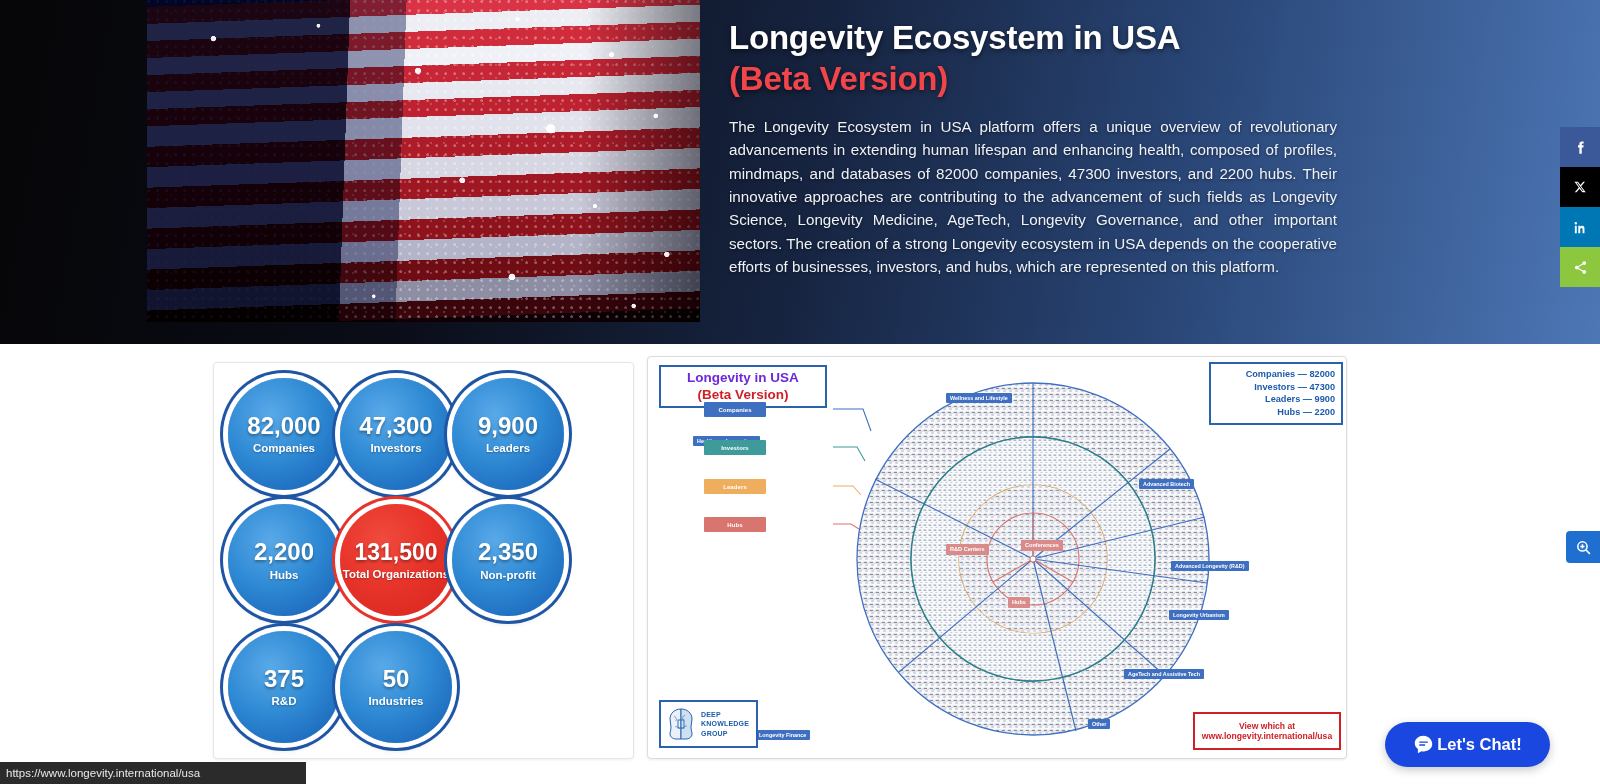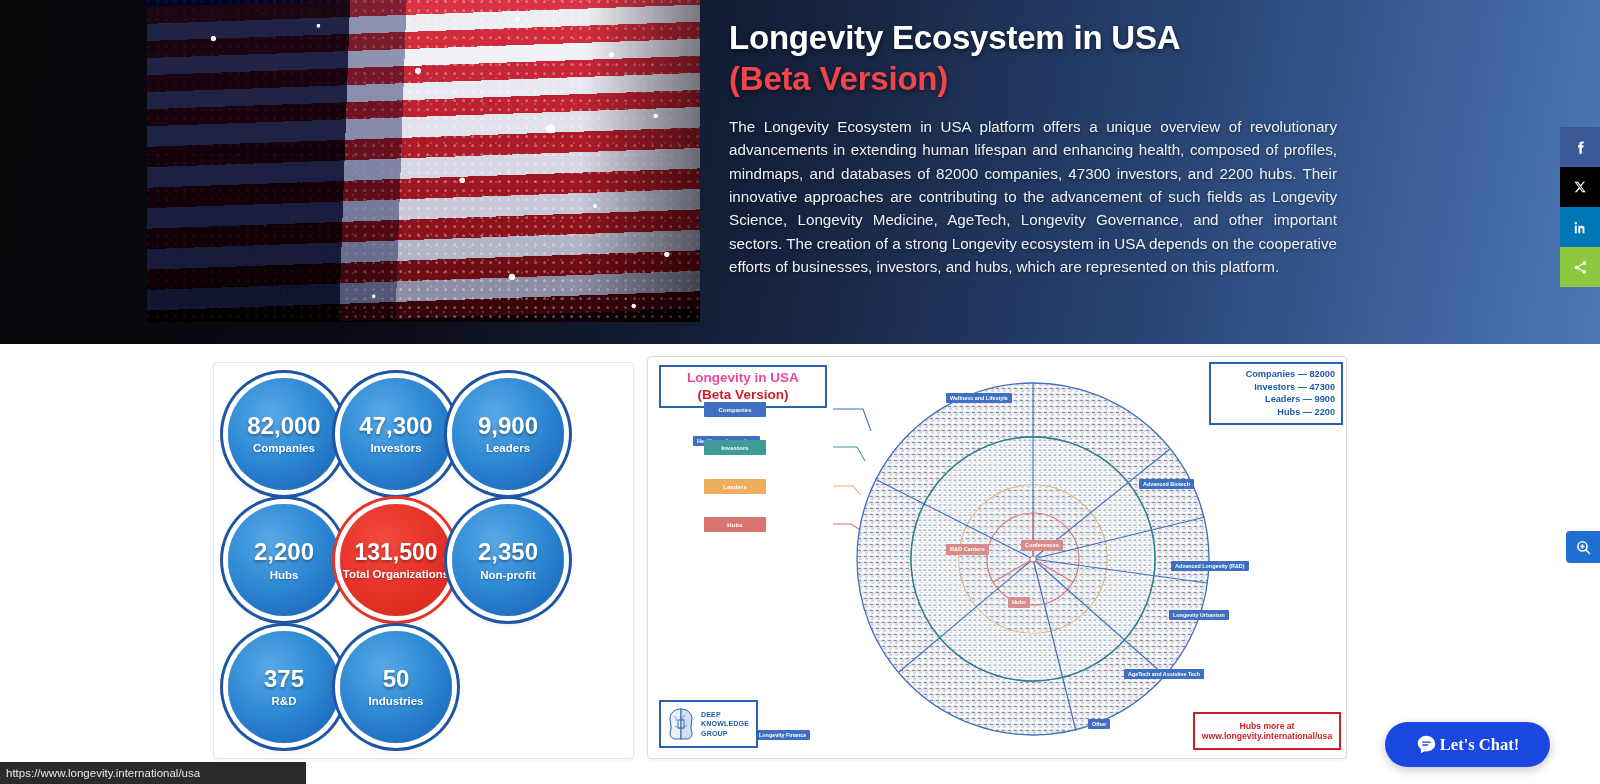--- a/index.html
+++ b/index.html
@@ -120,21 +120,21 @@
     position: absolute; left: 647px; top: 12px; width: 700px; height: 403px;
     background: #fff; border: 1px solid #dcdcdc; border-radius: 4px;
     box-shadow: 0 1px 3px rgba(0,0,0,.08); overflow: hidden;
   }
   .map-title {
     position: absolute; left: 11px; top: 8px; width: 168px; height: 43px;
     border: 2px solid #2a62b0; background: #fff;
     display: flex; flex-direction: column; align-items: center; justify-content: center;
     line-height: 1.22;
   }
-  .map-title .l1 { font-size: 13.5px; font-weight: bold; color: #ec4899; }
+  .map-title .l1 { font-size: 13.5px; font-weight: bold; color: #6d28d9; }
   .map-title .l2 { font-size: 13.5px; font-weight: bold; color: #cf2027; }
 
   .map-stats {
     position: absolute; right: 3px; top: 5px; width: 134px;
     border: 2px solid #2a62b0; background: #fff; padding: 4px 6px 5px 6px;
     text-align: right;
   }
   .map-stats div { font-size: 9.2px; font-weight: bold; color: #1d5bab; line-height: 12.6px; white-space: nowrap; }
 
   .map-logo {
@@ -164,21 +164,21 @@
     position: absolute; width: 62px; height: 15px; border-radius: 1px;
     display: flex; align-items: center; justify-content: center;
     font-size: 6px; font-weight: bold; color: #fff; letter-spacing: .1px;
   }
 
   
   .chat-widget {
     position: absolute; left: 1385px; top: 722px; width: 165px; height: 45px;
     background: #1a47e0; border-radius: 23px; display: flex; align-items: center;
     justify-content: center; gap: 3px; cursor: pointer;
-    box-shadow: 0 3px 10px rgba(0,0,0,.22); z-index: 45; font-family: Liberation Serif, serif;
+    box-shadow: 0 3px 10px rgba(0,0,0,.22); z-index: 45;
   }
   .chat-widget span { color: #fff; font-size: 16.5px; font-weight: bold; }
 
   
   .status-bar {
     position: absolute; left: 0; top: 762px; width: 306px; height: 22px;
     background: #2b2b2b; color: #e8e8e8; font-size: 11.5px;
     display: flex; align-items: center; padding: 8px 6px; overflow: hidden;
     white-space: nowrap; z-index: 50;
   }
@@ -388,21 +388,21 @@
           <rect x="12" y="13" width="6" height="8" fill="none" stroke="#2a62b0" stroke-width=".9"></rect>
         </svg>
         <div class="map-logo-text">
           <div>DEEP</div>
           <div>KNOWLEDGE</div>
           <div>GROUP</div>
         </div>
       </div>
 
       <div class="map-url">
-        <div>Hubs more at</div>
+        <div>View which at</div>
         <div>www.longevity.international/usa</div>
       </div>
 
     </section>
   </main>
 
   <div class="chat-widget">
     <svg width="21" height="21" viewBox="0 0 24 24" fill="#fff">
       <path d="M12 2C6.5 2 2 5.8 2 10.5c0 2.6 1.4 4.9 3.6 6.5V22l4-2.3c.8.2 1.6.3 2.4.3 5.5 0 10-3.8 10-8.5S17.5 2 12 2z"></path>
       <g fill="#1a47e0">

